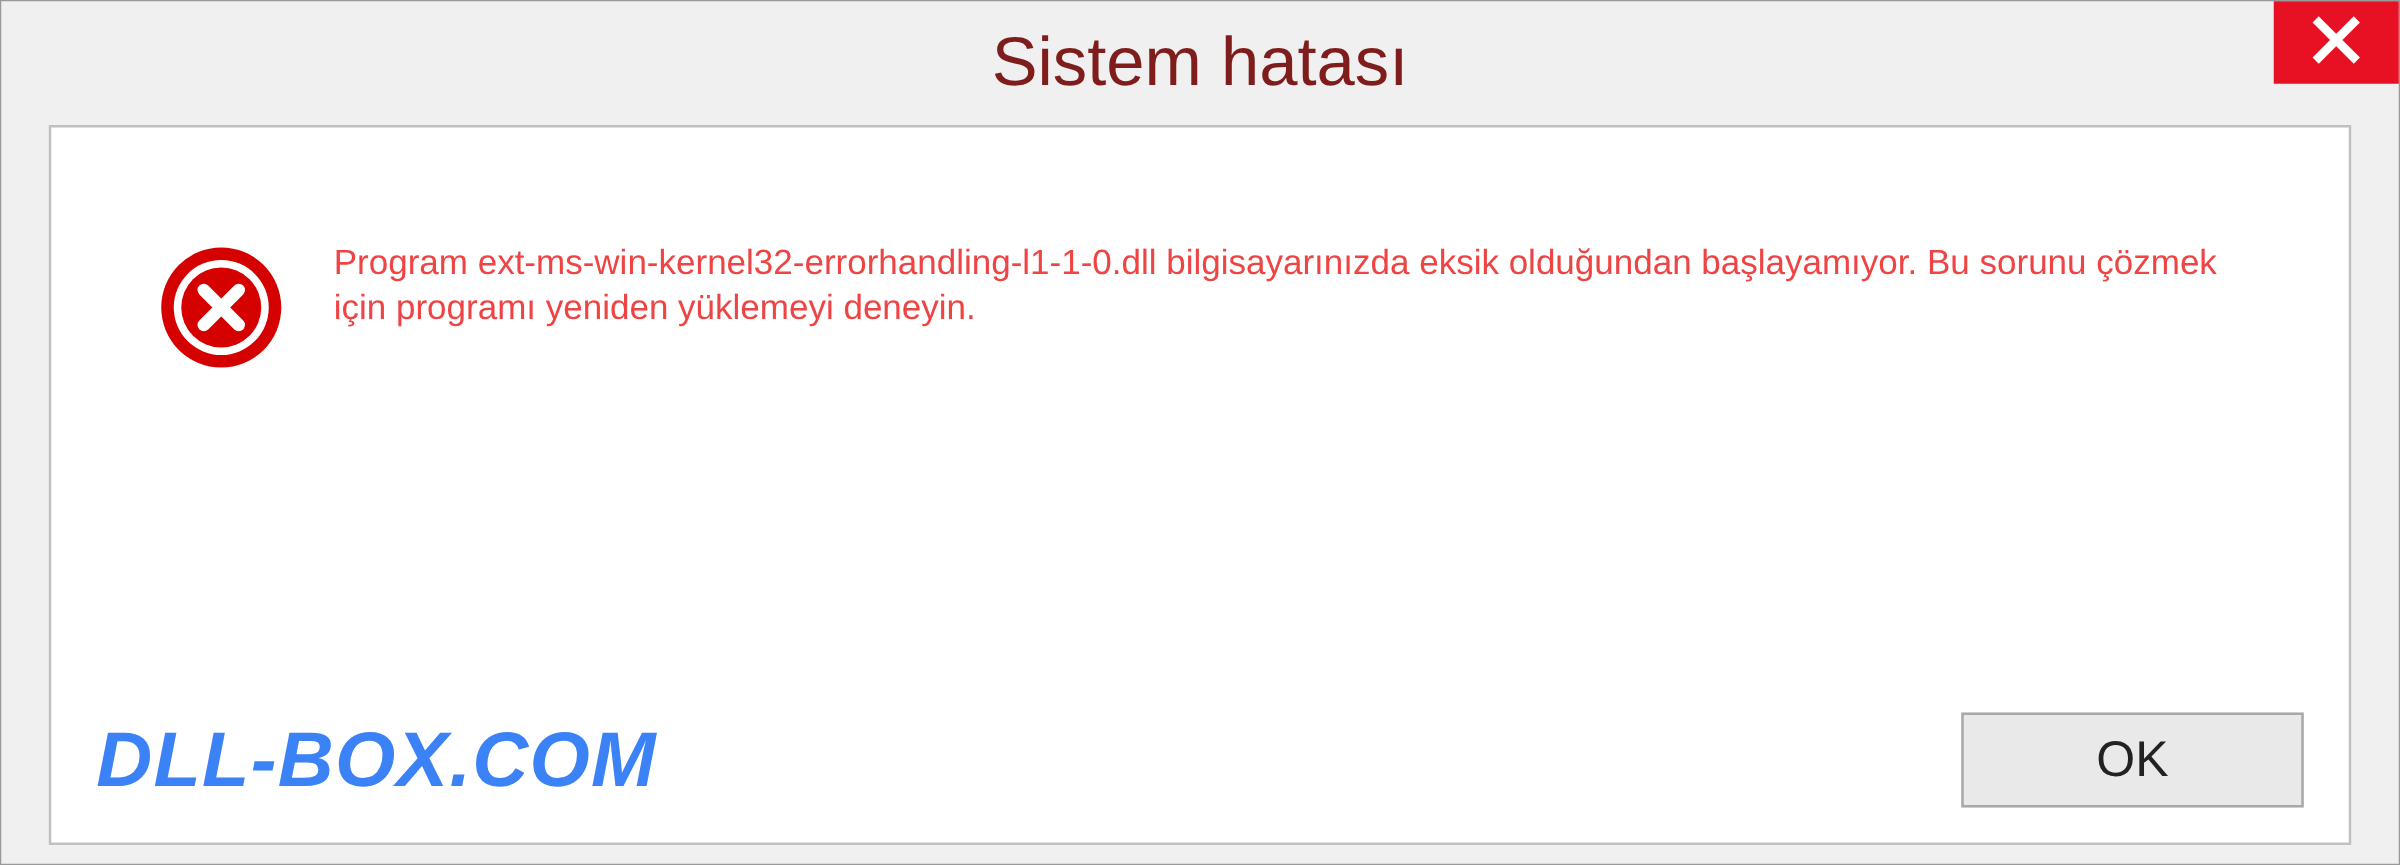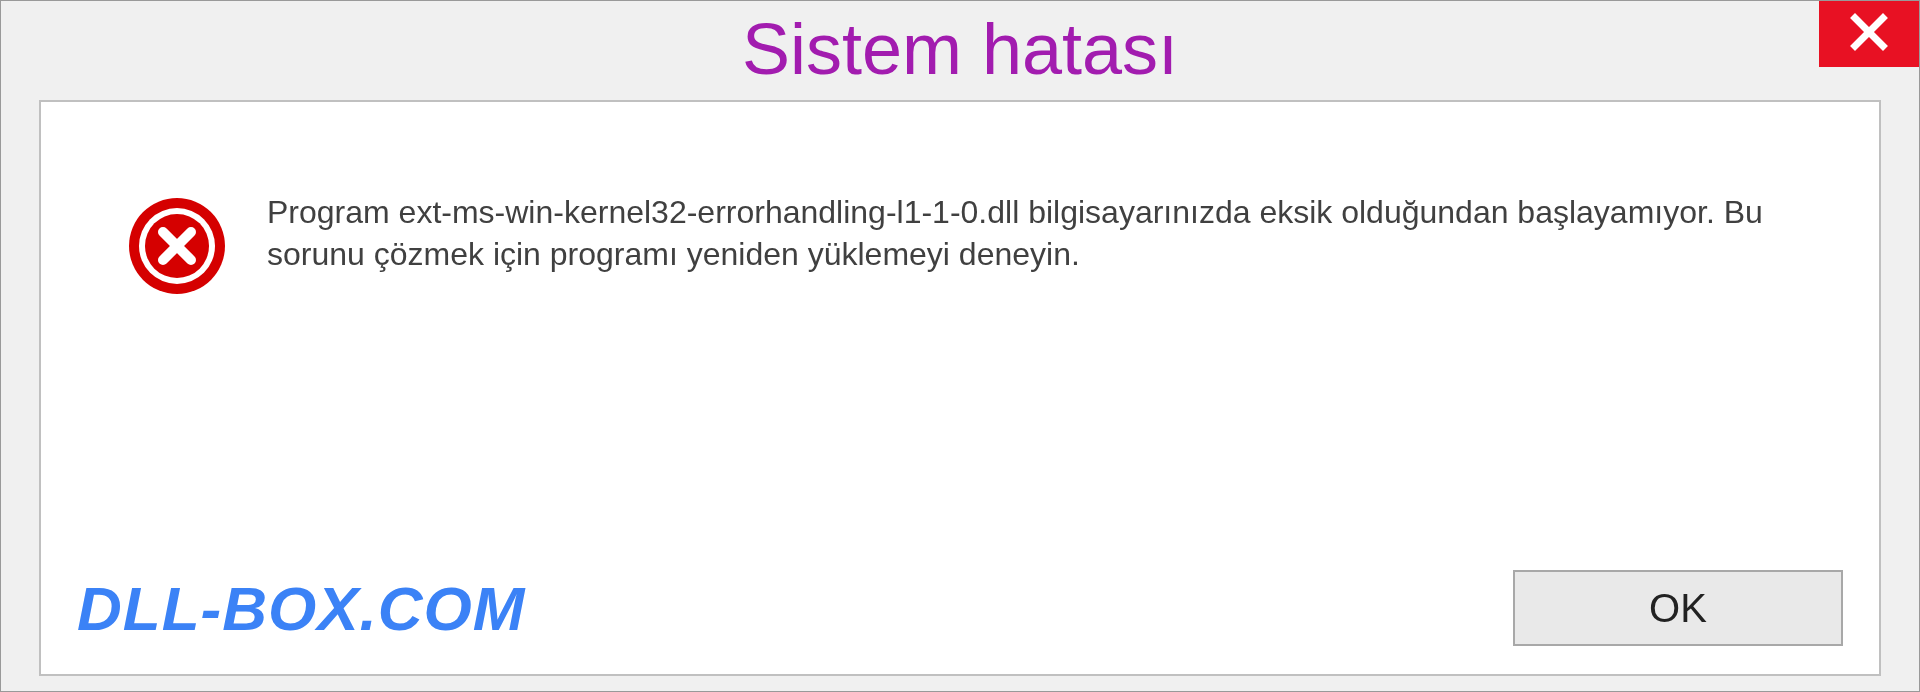--- a/index.html
+++ b/index.html
@@ -22,22 +22,22 @@
       position: relative;
     }
     .titlebar {
       height: 96px;
       display: flex;
       align-items: center;
       justify-content: center;
       position: relative;
     }
     .title {
-      font-size: 72px;
-      color: #a21caf;
+      font-size: 55px;
+      color: #7f1d1d;
       font-weight: 400;
     }
     .close-btn {
       position: absolute;
       top: 0;
       right: 0;
       width: 100px;
       height: 66px;
       background: #e81123;
       display: flex;
@@ -65,23 +65,23 @@
     .error-icon {
       flex: 0 0 auto;
       margin-top: 4px;
     }
     .error-icon svg {
       width: 100px;
       height: 100px;
       display: block;
     }
     .msg-text {
-      font-size: 32px;
+      font-size: 28px;
       line-height: 1.3;
-      color: #404040;
+      color: #ef4444;
       max-width: 1540px;
     }
     .footer-row {
       position: absolute;
       bottom: 28px;
       left: 0;
       right: 0;
       display: flex;
       align-items: center;
       justify-content: space-between;
@@ -89,21 +89,21 @@
     }
     .brand {
       font-size: 62px;
       font-weight: 900;
       font-style: italic;
       color: #3b82f6;
       letter-spacing: 1px;
       font-family: Arial, "Arial Black", sans-serif;
     }
     .ok-btn {
-      width: 330px;
+      width: 274px;
       height: 76px;
       background: #e9e9e9;
       border: 2px solid #a8a8a8;
       font-size: 40px;
       color: #222;
       display: flex;
       align-items: center;
       justify-content: center;
       cursor: pointer;
       font-family: inherit;

